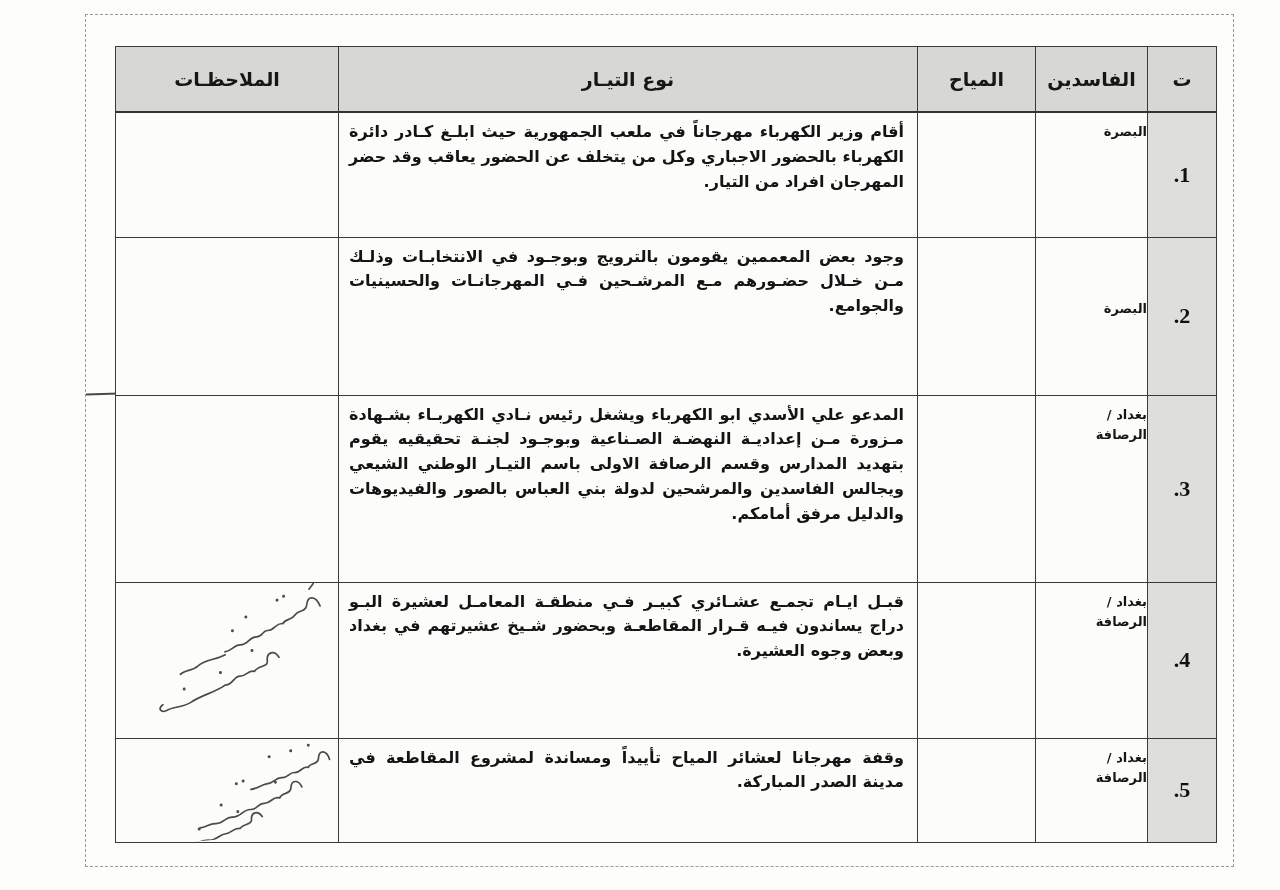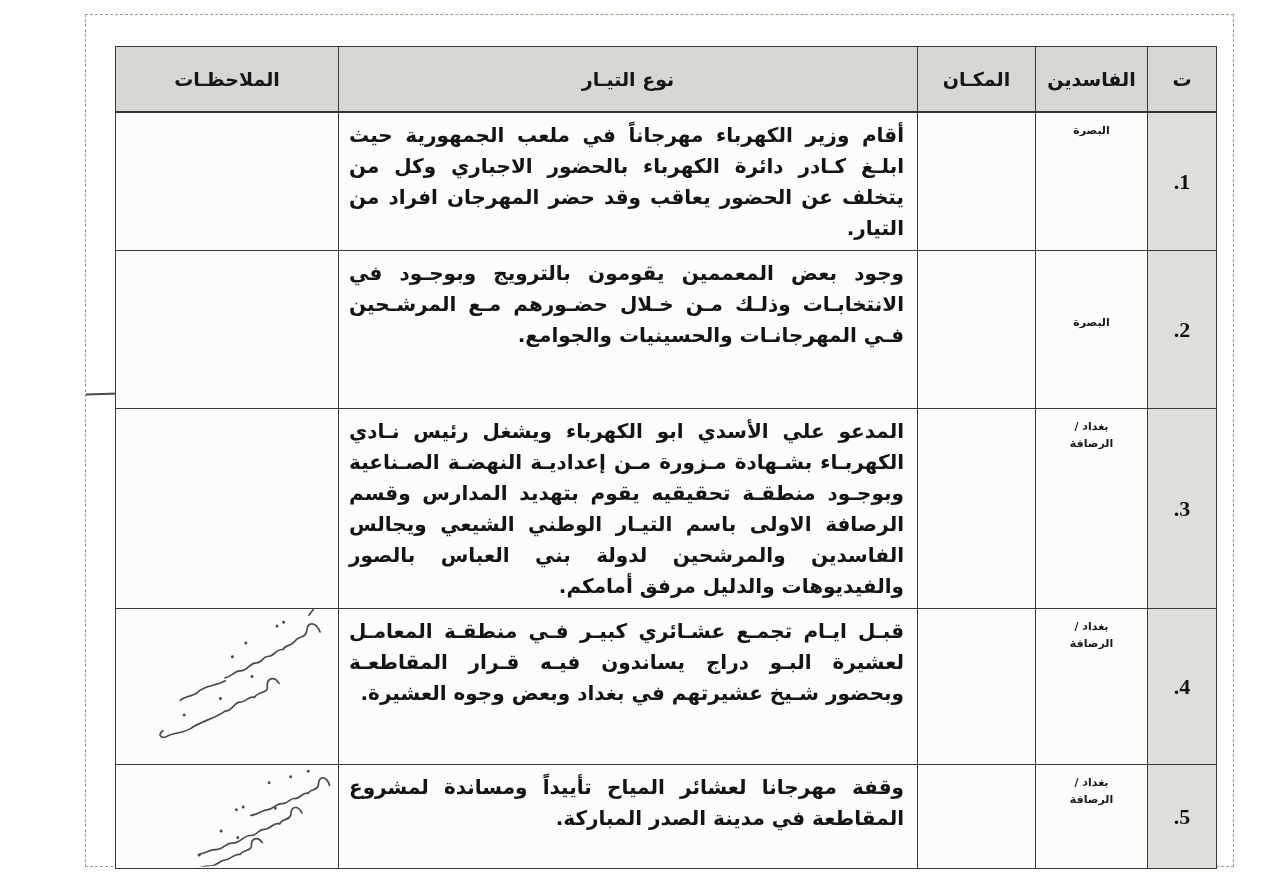--- a/index.html
+++ b/index.html
@@ -46,29 +46,28 @@
   tr.r1{height:125px;} tr.r2{height:158px;} tr.r3{height:187px;}
   tr.r4{height:156px;} tr.r5{height:104px;}
   td.no-cell{
     background:#dededa;
     text-align:center;vertical-align:middle;
     direction:ltr;
     font-family:"Liberation Serif",serif;
     font-size:22px;font-weight:700;color:#111;
   }
   td.gov-cell{
-    text-align:center;
-    font-size:11px;font-weight:700;
+    font-size:13px;font-weight:700;
     white-space:pre-line;line-height:1.55;
     padding-top:9px;
   }
   td.gov-cell.v-mid{vertical-align:middle;padding-top:0;padding-bottom:14px;}
   td.act-cell{
     padding:7px 13px 6px 10px;
-    font-size:20px;font-weight:700;
+    font-size:16px;font-weight:700;
     line-height:1.55;
     text-align:justify;
     color:#141414;
   }
   td.place-cell{background:#fcfcfa;}
   td.notes-cell{position:relative;background:#fcfcfa;}
   .hw{position:absolute;}
   .hw svg{display:block;}
   .hw path{fill:none;stroke:#4b4b49;stroke-width:1.7;stroke-linecap:round;stroke-linejoin:round;}
   .hw circle{fill:#4b4b49;stroke:none;}
@@ -86,21 +85,21 @@
     <col class="c-no">
       <col class="c-gov">
       <col class="c-place">
       <col class="c-act">
       <col class="c-notes">
   </colgroup>
   <thead>
     <tr>
       <th>ت</th>
       <th>الفاسدين</th>
-      <th>المكـان</th>
+      <th>المياح</th>
       <th>نوع التيـار</th>
       <th>الملاحظـات</th>
     </tr>
   </thead>
   <tbody>
     <tr class="r1">
       <td class="no-cell">.1</td>
       <td class="gov-cell">البصرة</td>
       <td class="place-cell"></td>
       <td class="act-cell">أقام وزير الكهرباء مهرجاناً في ملعب الجمهورية حيث ابلـغ كـادر دائرة الكهرباء بالحضور الاجباري وكل من يتخلف عن الحضور يعاقب وقد حضر المهرجان افراد من التيار.</td>
@@ -111,21 +110,21 @@
       <td class="gov-cell v-mid">البصرة</td>
       <td class="place-cell"></td>
       <td class="act-cell">وجود بعض المعممين يقومون بالترويج وبوجـود في الانتخابـات وذلـك مـن خـلال حضـورهم مـع المرشـحين فـي المهرجانـات والحسينيات والجوامع.</td>
       <td class="notes-cell"></td>
     </tr>
     <tr class="r3">
       <td class="no-cell">.3</td>
       <td class="gov-cell">بغداد /
 الرصافة</td>
       <td class="place-cell"></td>
-      <td class="act-cell">المدعو علي الأسدي ابو الكهرباء ويشغل رئيس نـادي الكهربـاء بشـهادة مـزورة مـن إعداديـة النهضـة الصـناعية وبوجـود منطقـة تحقيقيه يقوم بتهديد المدارس وقسم الرصافة الاولى باسم التيـار الوطني الشيعي ويجالس الفاسدين والمرشحين لدولة بني العباس بالصور والفيديوهات والدليل مرفق أمامكم.</td>
+      <td class="act-cell">المدعو علي الأسدي ابو الكهرباء ويشغل رئيس نـادي الكهربـاء بشـهادة مـزورة مـن إعداديـة النهضـة الصـناعية وبوجـود لجنـة تحقيقيه يقوم بتهديد المدارس وقسم الرصافة الاولى باسم التيـار الوطني الشيعي ويجالس الفاسدين والمرشحين لدولة بني العباس بالصور والفيديوهات والدليل مرفق أمامكم.</td>
       <td class="notes-cell"></td>
     </tr>
     <tr class="r4">
       <td class="no-cell">.4</td>
       <td class="gov-cell">بغداد /
 الرصافة</td>
       <td class="place-cell"></td>
       <td class="act-cell">قبـل ايـام تجمـع عشـائري كبيـر فـي منطقـة المعامـل لعشيرة البـو دراج يساندون فيـه قـرار المقاطعـة وبحضور شـيخ عشيرتهم في بغداد وبعض وجوه العشيرة.</td>
       <td class="notes-cell">
         <span class="hw hw-r4" aria-label="شكراً لهم.. صوبت مشروع (ملاحظة مكتوبة بخط اليد)">

